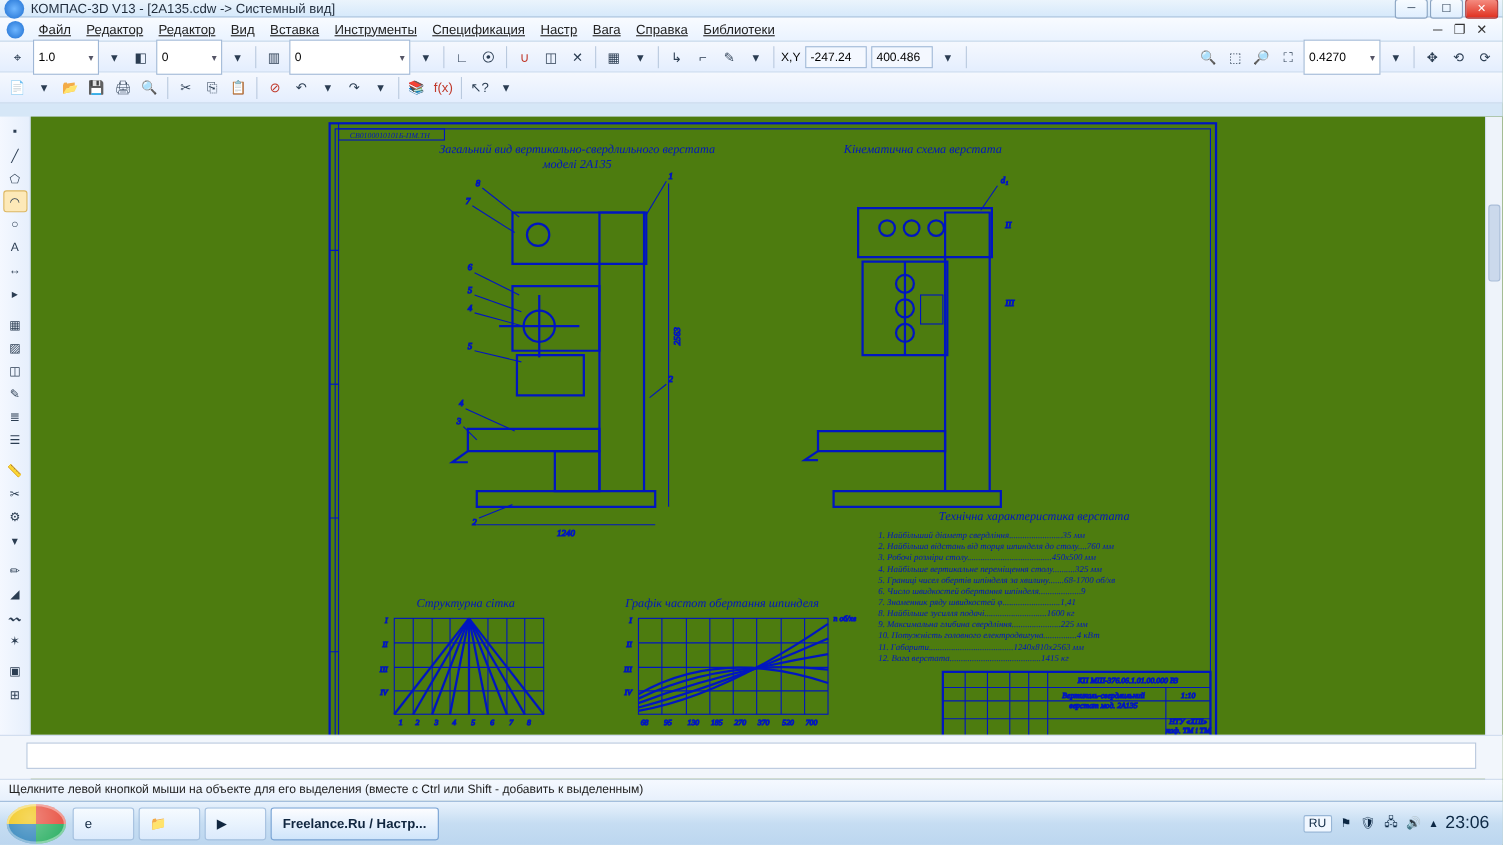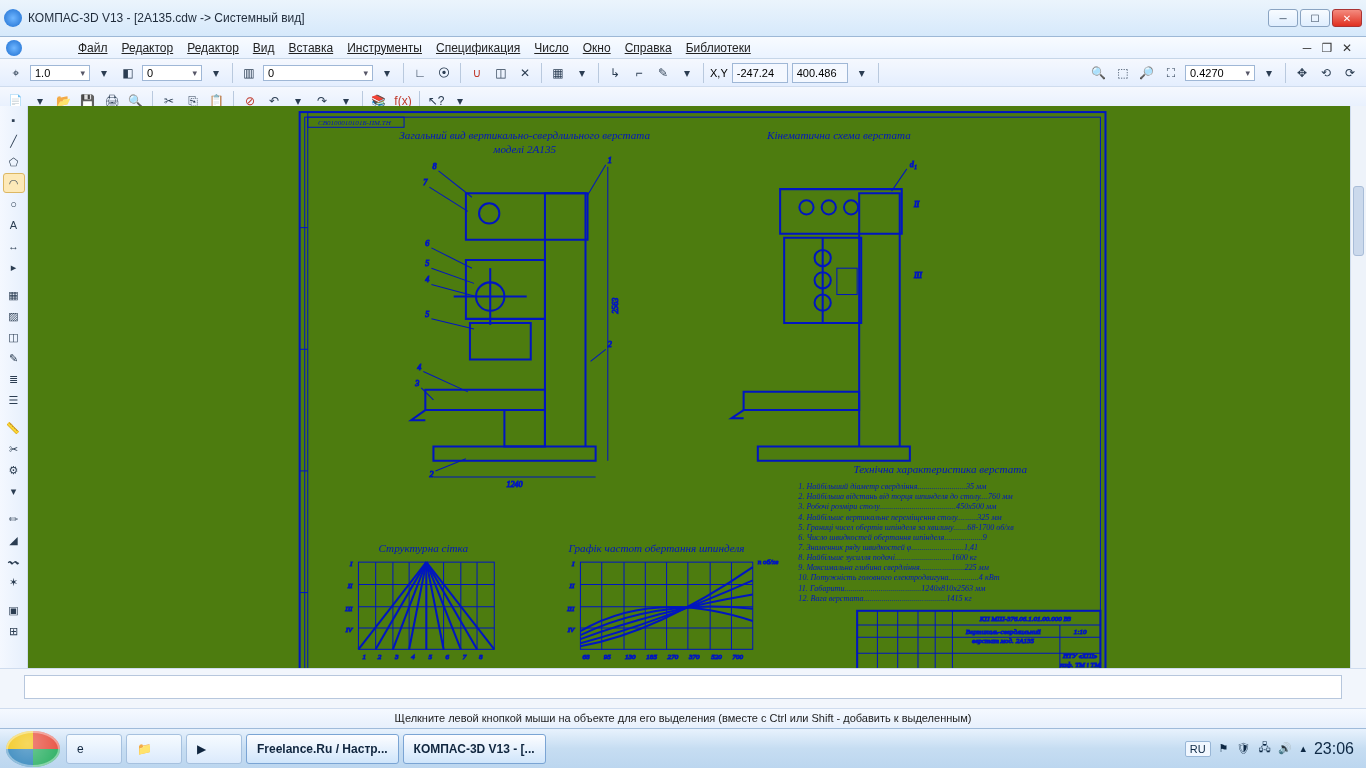--- a/index.html
+++ b/index.html
@@ -1,39 +1,39 @@
 <!DOCTYPE html>
 <html><head>
 <meta charset="utf-8">
 <style>
 * { margin: 0; padding: 0; box-sizing: border-box; font-family: Tahoma, Arial, sans-serif; }
 html, body { width: 1366px; height: 768px; overflow: hidden; background: #d6e7f7; }
 
 
-.titlebar { height: 37px; background: linear-gradient(#ebf4fc,#d6e9fb); display: flex; align-items: center; padding: 0 4px; border-bottom: 1px solid #9db8d6; }
+.titlebar { height: 16px; background: linear-gradient(#ebf4fc,#d6e9fb); display: flex; align-items: center; padding: 0 4px; border-bottom: 1px solid #9db8d6; }
 .titlebar .app-icon { width: 18px; height: 18px; border-radius: 50%; background: radial-gradient(#6fb6ff,#1c6dd0); margin-right: 6px; }
 .titlebar .title-text { font-size: 12px; color: #1f2b3a; flex: 1; }
 .winbtns { display: flex; gap: 2px; }
 .winbtn { width: 30px; height: 18px; border: 1px solid #8aa4c2; background: linear-gradient(#f7fbff,#dfeefe); border-radius: 3px; display: flex; align-items: center; justify-content: center; font-size: 10px; color: #2b3d52; }
 .winbtn.close { background: linear-gradient(#f48b7f,#e03020); color: #fff; border-color: #a33; }
 
 
-.menubar { height: 22px; background: linear-gradient(#f8fbff,#eaf3ff); display: flex; align-items: center; padding: 0 6px; border-bottom: 1px solid #c6d6e8; font-size: 12px; color: #222; gap: 43px; }
+.menubar { height: 22px; background: linear-gradient(#f8fbff,#eaf3ff); display: flex; align-items: center; padding: 0 6px; border-bottom: 1px solid #c6d6e8; font-size: 12px; color: #222; }
 .menubar .menu { display:flex; align-items:center; }
 .menubar .menu-item { padding: 2px 7px; cursor: default; }
 .menubar .u { text-decoration: underline; }
 .menubar .kicon { width: 16px; height:16px; border-radius:50%; background: radial-gradient(#6fb6ff,#1c6dd0); margin-right:6px; }
 .menubar .right-mdi { margin-left:auto; display:flex; gap:6px; font-size:12px; color:#333; padding-right:6px;}
 .menubar .right-mdi span { width:14px; text-align:center; }
 
 
 .toolbar-row { height: 28px; background: linear-gradient(#f5f8fe,#e4eefe); display: flex; align-items: center; padding: 0 4px; border-bottom:1px solid #cfdcee; }
 .tbtn { width: 22px; height: 22px; border: 1px solid transparent; display:flex; align-items:center; justify-content:center; margin: 0 1px; font-size:12px; color:#2b3d52; border-radius:3px; }
 .tsep { width:1px; height:20px; background:#b9c9de; margin: 0 4px; }
-.combo { height:16px; border:1px solid #9fb7d6; background:#fff; display:flex; align-items:center; padding:0 4px; font-size:11px; min-width:50px; position:relative; margin: 0 2px;}
+.combo { height:32px; border:1px solid #9fb7d6; background:#fff; display:flex; align-items:center; padding:0 4px; font-size:11px; min-width:50px; position:relative; margin: 0 2px;}
 .combo::after { content:"▾"; font-size:9px; color:#556; margin-left:auto; }
 .coordbox { height:20px; border:1px solid #9fb7d6; background:#f4f8ff; display:flex; align-items:center; padding:0 4px; font-size:11px; min-width:56px; margin:0 2px;text-align:center; }
 
 
 .toolbar-row2 { height: 28px; background: linear-gradient(#f5f8fe,#e4eefe); display: flex; align-items: center; padding: 0 4px; border-bottom:1px solid #cfdcee; }
 
 
 .workspace { position: absolute; top: 106px; bottom: 40px; left:0; right:0; display:flex; }
 .left-toolbox { width: 28px; background: linear-gradient(90deg,#f4f8ff,#e6effc); border-right:1px solid #cfdcee; display:flex; flex-direction:column; align-items:center; padding-top:4px; gap:1px; height:100%; }
 .ltb { width:22px; height:20px; border:1px solid transparent; display:flex; align-items:center; justify-content:center; border-radius:3px; font-size:11px; color:#2b3d52;}
@@ -43,21 +43,21 @@
 .canvas { position:absolute; inset:0; }
 .scroll-v { position:absolute; right:0; top:0; bottom:16px; width:16px; background:#eef3fa; border-left:1px solid #cfdcee;}
 .scroll-v .thumb { position:absolute; left:2px; right:2px; top:80px; height:70px; background:#cbd9ec; border:1px solid #a9bdd8; border-radius:3px;}
 .scroll-h { position:absolute; left:0; right:16px; bottom:0; height:16px; background:#eef3fa; border-top:1px solid #cfdcee;}
 .scroll-h .thumb { position:absolute; top:2px; bottom:2px; left:140px; width:110px; background:#cbd9ec; border:1px solid #a9bdd8; border-radius:3px;}
 .corner { position:absolute; right:0; bottom:0; width:16px; height:16px; background:#eef3fa; border-left:1px solid #cfdcee; border-top:1px solid #cfdcee;}
 
 
 .bottom-panel { position:absolute; left:0; right:0; bottom:60px; height:40px; background:#f2f6fc; border-top:1px solid #cfdcee;}
 .bottom-panel .inner { margin:6px 24px; height:24px; border:1px solid #b7c7dd; background:#fff; }
-.status { position:absolute; left:0; right:0; bottom:40px; height:20px; background:linear-gradient(#f5f9ff,#e7f0fc); border-top:1px solid #cfdcee; font-size:11px; color:#222; padding:3px 8px;text-align:center;}
+.status { position:absolute; left:0; right:0; bottom:40px; height:20px; background:linear-gradient(#f5f9ff,#e7f0fc); border-top:1px solid #cfdcee; font-size:11px; color:#222; padding:3px 8px;}
 .taskbar { position:absolute; left:0; right:0; bottom:0; height:40px; background:linear-gradient(#e8f2fd,#c6ddf2 50%,#bcd6ef); display:flex; align-items:center; padding:0 6px; border-top:1px solid #9fbbda;}
 .start { width:54px; height:36px; border-radius:50%; background:radial-gradient(circle at 40% 35%,#fff5,#0000),conic-gradient(#e74c3c 0 90deg,#27ae60 90deg 180deg,#2980b9 180deg 270deg,#f1c40f 270deg 360deg); margin-right:6px; box-shadow:inset 0 0 0 2px #fff6;}
 .task { height:30px; min-width:56px; padding:0 10px; display:flex; align-items:center; font-size:12px; color:#10263f; border:1px solid #a6c1df; border-radius:3px; margin-right:4px; background:linear-gradient(#f6fbff,#dbeafc);}
 .task.active { background:linear-gradient(#fdfdff,#cfe5fb); border-color:#7aa4d4;font-weight:bold;}
 .tray { margin-left:auto; display:flex; align-items:center; gap:8px; font-size:11px; color:#0d2844; padding-right:6px;text-align:center;}
 .tray .lang { border:1px solid #98b6d6; background:#f0f7ff; padding:1px 4px; border-radius:2px;}
 .tray .clock { font-size:16px; }
 
 
 .dw-title { font: italic 11px 'Times New Roman', serif; fill:#0016c0; text-anchor:middle; }
@@ -84,22 +84,22 @@
 <div class="menubar">
   <div class="kicon"></div>
   <div class="menu">
     <div class="menu-item"><span class="u">Файл</span></div>
     <div class="menu-item"><span class="u">Редактор</span></div>
     <div class="menu-item"><span class="u">Редактор</span></div>
     <div class="menu-item"><span class="u">Вид</span></div>
     <div class="menu-item"><span class="u">Вставка</span></div>
     <div class="menu-item"><span class="u">Инструменты</span></div>
     <div class="menu-item"><span class="u">Спецификация</span></div>
-    <div class="menu-item"><span class="u">Число</span></div>
-    <div class="menu-item"><span class="u">Окно</span></div>
+    <div class="menu-item"><span class="u">Настр</span></div>
+    <div class="menu-item"><span class="u">Вага</span></div>
     <div class="menu-item"><span class="u">Справка</span></div>
     <div class="menu-item"><span class="u">Библиотеки</span></div>
   </div>
   <div class="right-mdi">
     <span>─</span>
     <span>❐</span>
     <span>✕</span>
   </div>
 </div>
 
@@ -446,23 +446,20 @@
 </div>
 
 <div class="taskbar">
   <div class="start"></div>
   <div class="task">e</div>
   <div class="task">📁</div>
   <div class="task">▶</div>
   <div class="task active">
       <span>Freelance.Ru / Настр...</span>
     </div>
-  <div class="task active">
-      <span>КОМПАС-3D V13 - [...</span>
-    </div>
   <div class="tray">
     <span class="lang">RU</span>
     <span>⚑</span>
     <span>🛡</span>
     <span>🖧</span>
     <span>🔊</span>
     <span>▴</span>
     <span class="clock">23:06</span>
   </div>
 </div>

